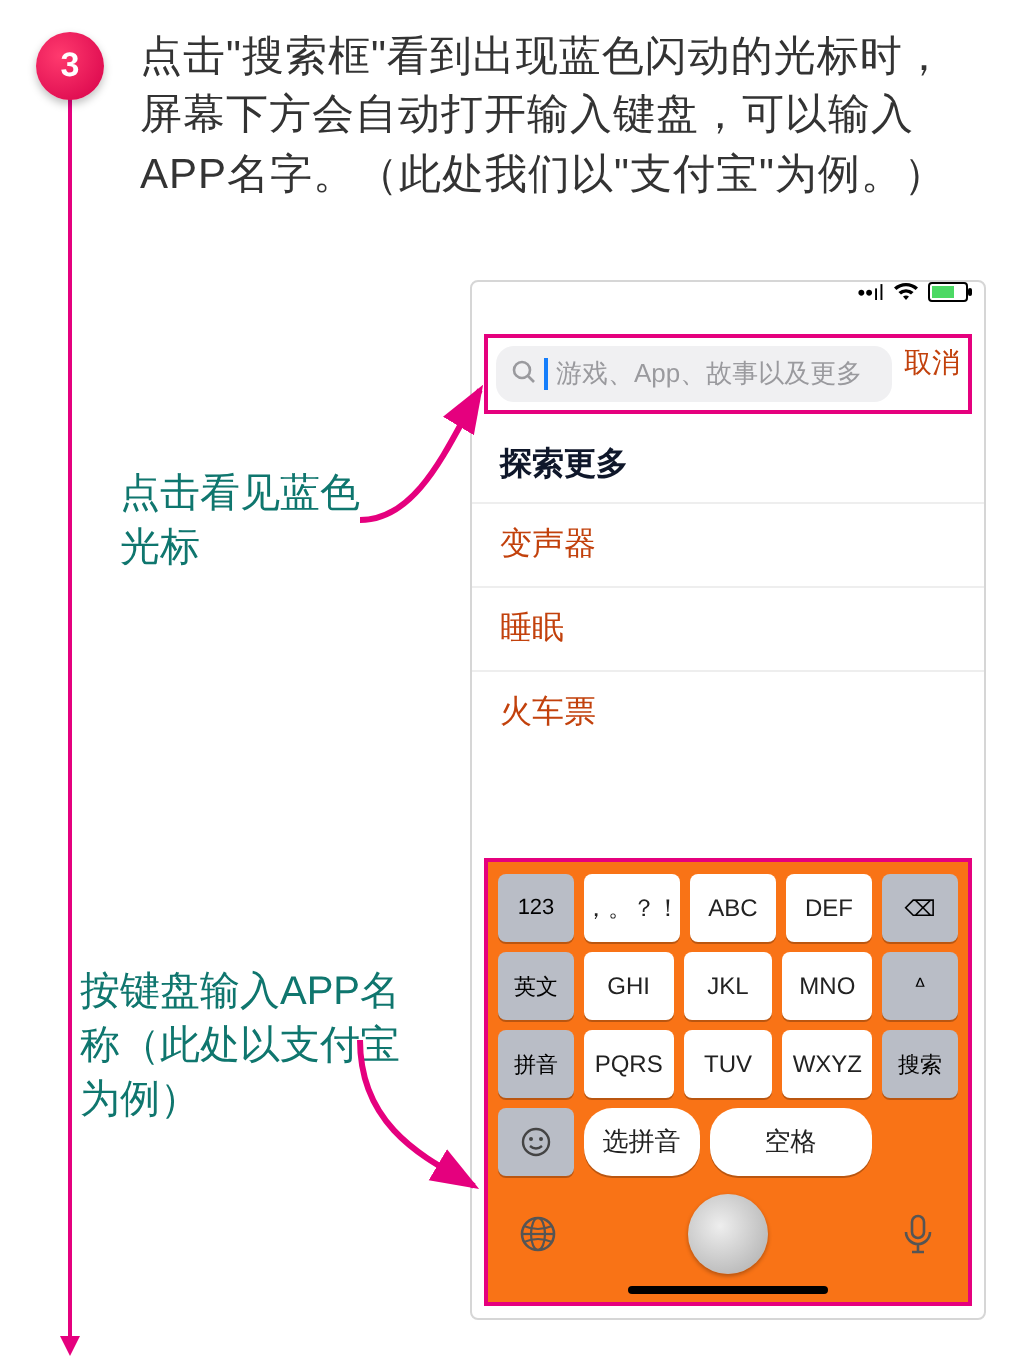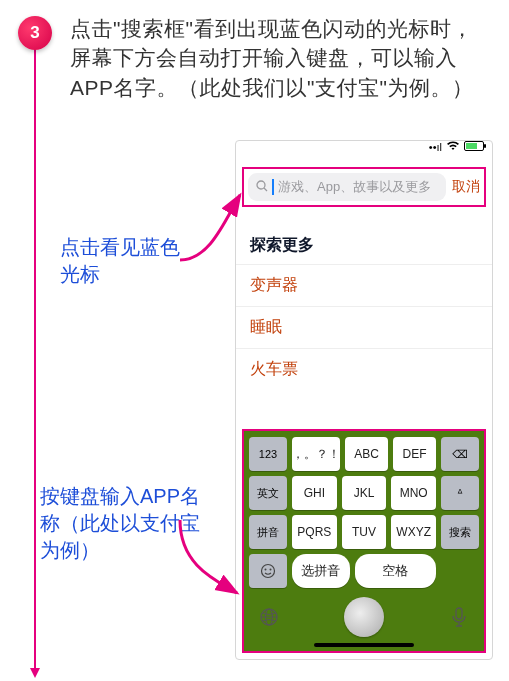--- a/index.html
+++ b/index.html
@@ -46,21 +46,21 @@
     left: 70px; top: 14px;
     width: 410px;
     font-size: 21px;
     line-height: 1.4;
     color: #333;
     letter-spacing: 0.5px;
   }
   
   .callout {
     position: absolute;
-    color: #1d4ed8;
+    color: #0f766e;
     font-size: 20px;
     line-height: 1.35;
   }
   .callout1 { left: 60px; top: 234px; width: 130px; }
   .callout2 { left: 40px; top: 483px; width: 170px; }
   
   .phone {
     position: absolute;
     right: 16px; top: 140px;
     width: 258px; height: 520px;
@@ -92,25 +92,25 @@
     background: #000;
     border-radius: 1px;
   }
   .battery-fill {
     position: absolute; left: 1px; top: 1px;
     width: 60%; height: 6px;
     background: #4cd964;
   }
   
   .search-row {
-    margin: 4px 6px 26px;
+    margin: 4px 6px 13px;
     border: 2px solid #e5007e;
     padding: 4px;
     display: flex;
-    align-items: center;
+    align-items: flex-start;
     gap: 6px;
   }
   .search-input {
     flex: 1;
     background: #f0f0f2;
     border-radius: 9px;
     height: 28px;
     display: flex;
     align-items: center;
     padding: 0 8px;
@@ -137,21 +137,21 @@
     font-size: 16px;
     color: #c2410c;
     border-top: 1px solid #eee;
   }
   
   .kbd-wrap {
     position: absolute;
     left: 6px; right: 6px;
     bottom: 6px;
     border: 2px solid #e5007e;
-    background: #4d7c0f;
+    background: #f97316;
     padding: 6px 5px 4px;
     margin-top: 26px;
   }
   .kbd-row {
     display: flex;
     gap: 5px;
     margin-bottom: 5px;
   }
   .key {
     flex: 1;

